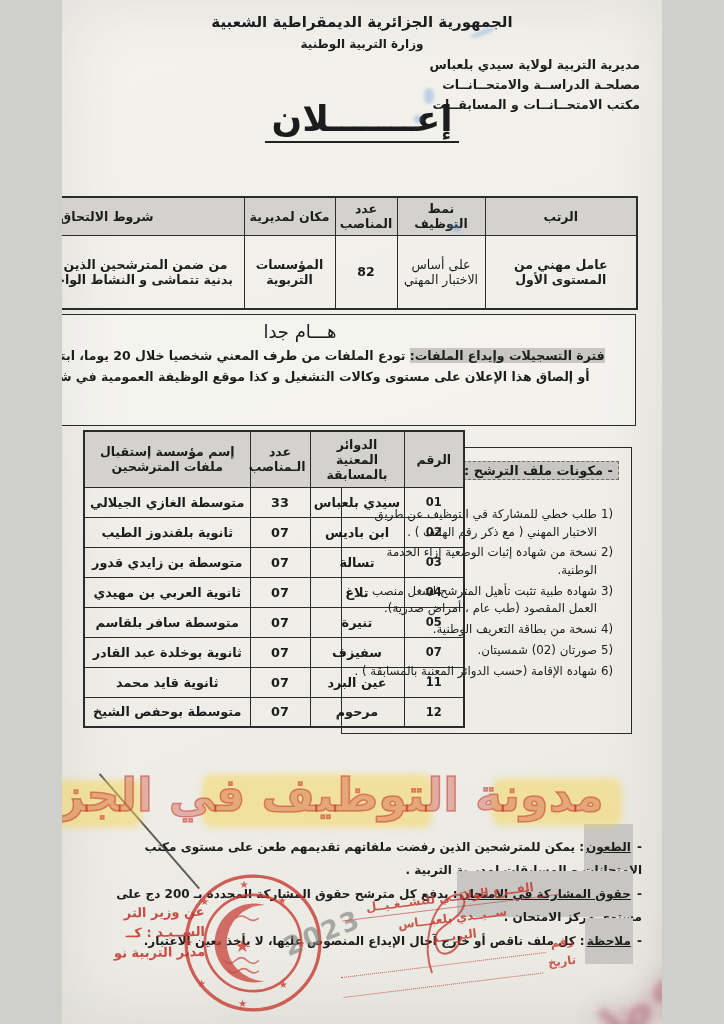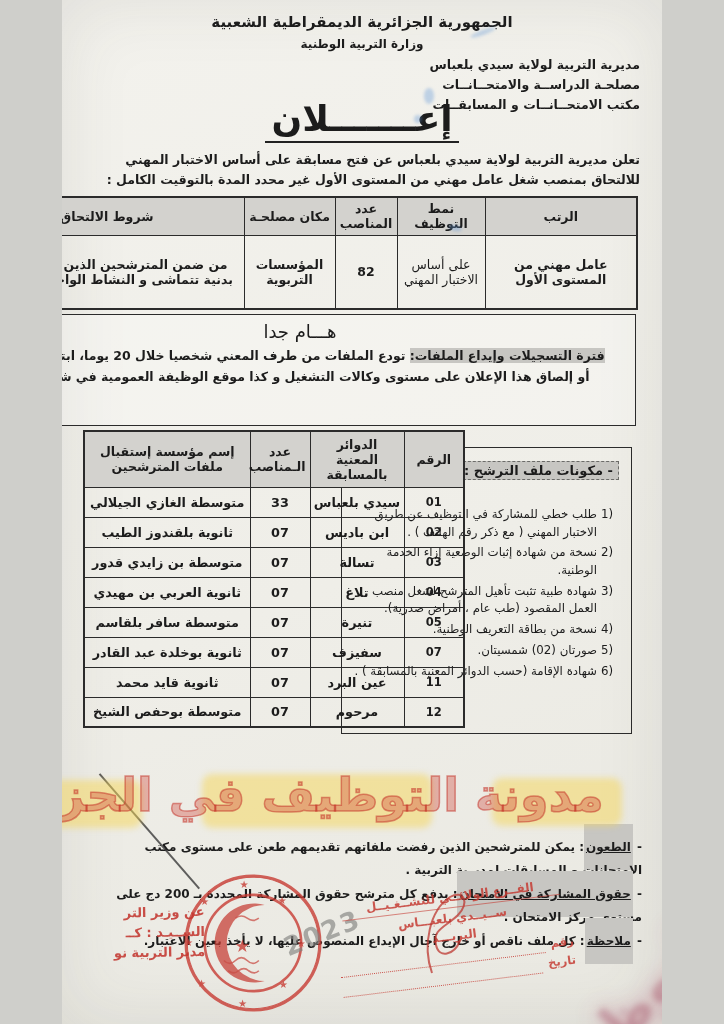--- a/index.html
+++ b/index.html
@@ -93,36 +93,35 @@
   <div class="abs dir-block">
     <div>مديرية التربية لولاية سيدي بلعباس</div>
     <div>مصلحـة الدراســة والامتحــانــات</div>
     <div>مكتب الامتحــانــات و المسابقــات</div>
   </div>
 
   <div class="abs announce">
     <span>إعـــــــلان</span>
   </div>
 
-  <div class="abs intro">تعلن مديرية التربية لولاية سيدي بلعباس عن فتح مسابقة على أساس الاختبار المهني  للالتحاق بمنصب شغل عامل مهني من المستوى الأول غير محدد المدة بالتوقيت الكامل :</div>
 
   <table class="abs tbl t1">
     <colgroup>
         <col style="width:152px">
         <col style="width:88px">
         <col style="width:62px">
         <col style="width:91px">
         <col style="width:275px">
       </colgroup>
     <tbody>
         <tr>
       <th>الرتب</th>
       <th>نمط التوظيف</th>
       <th>عدد المناصب</th>
-      <th>مكان مصلحـة</th>
+      <th>مكان لمديرية</th>
       <th>شروط الالتحاق</th>
     </tr>
     <tr>
       <td class="b">عامل مهني من المستوى الأول</td>
       <td class="light">على أساس الاختبار المهني</td>
       <td class="big82">82</td>
       <td class="b">المؤسسات التربوية</td>
       <td class="b">من ضمن المترشحين الذين يثبتون لياقة بدنية تتماشى و النشاط الواجب ممارسته.</td>
     </tr>
   </tbody>

